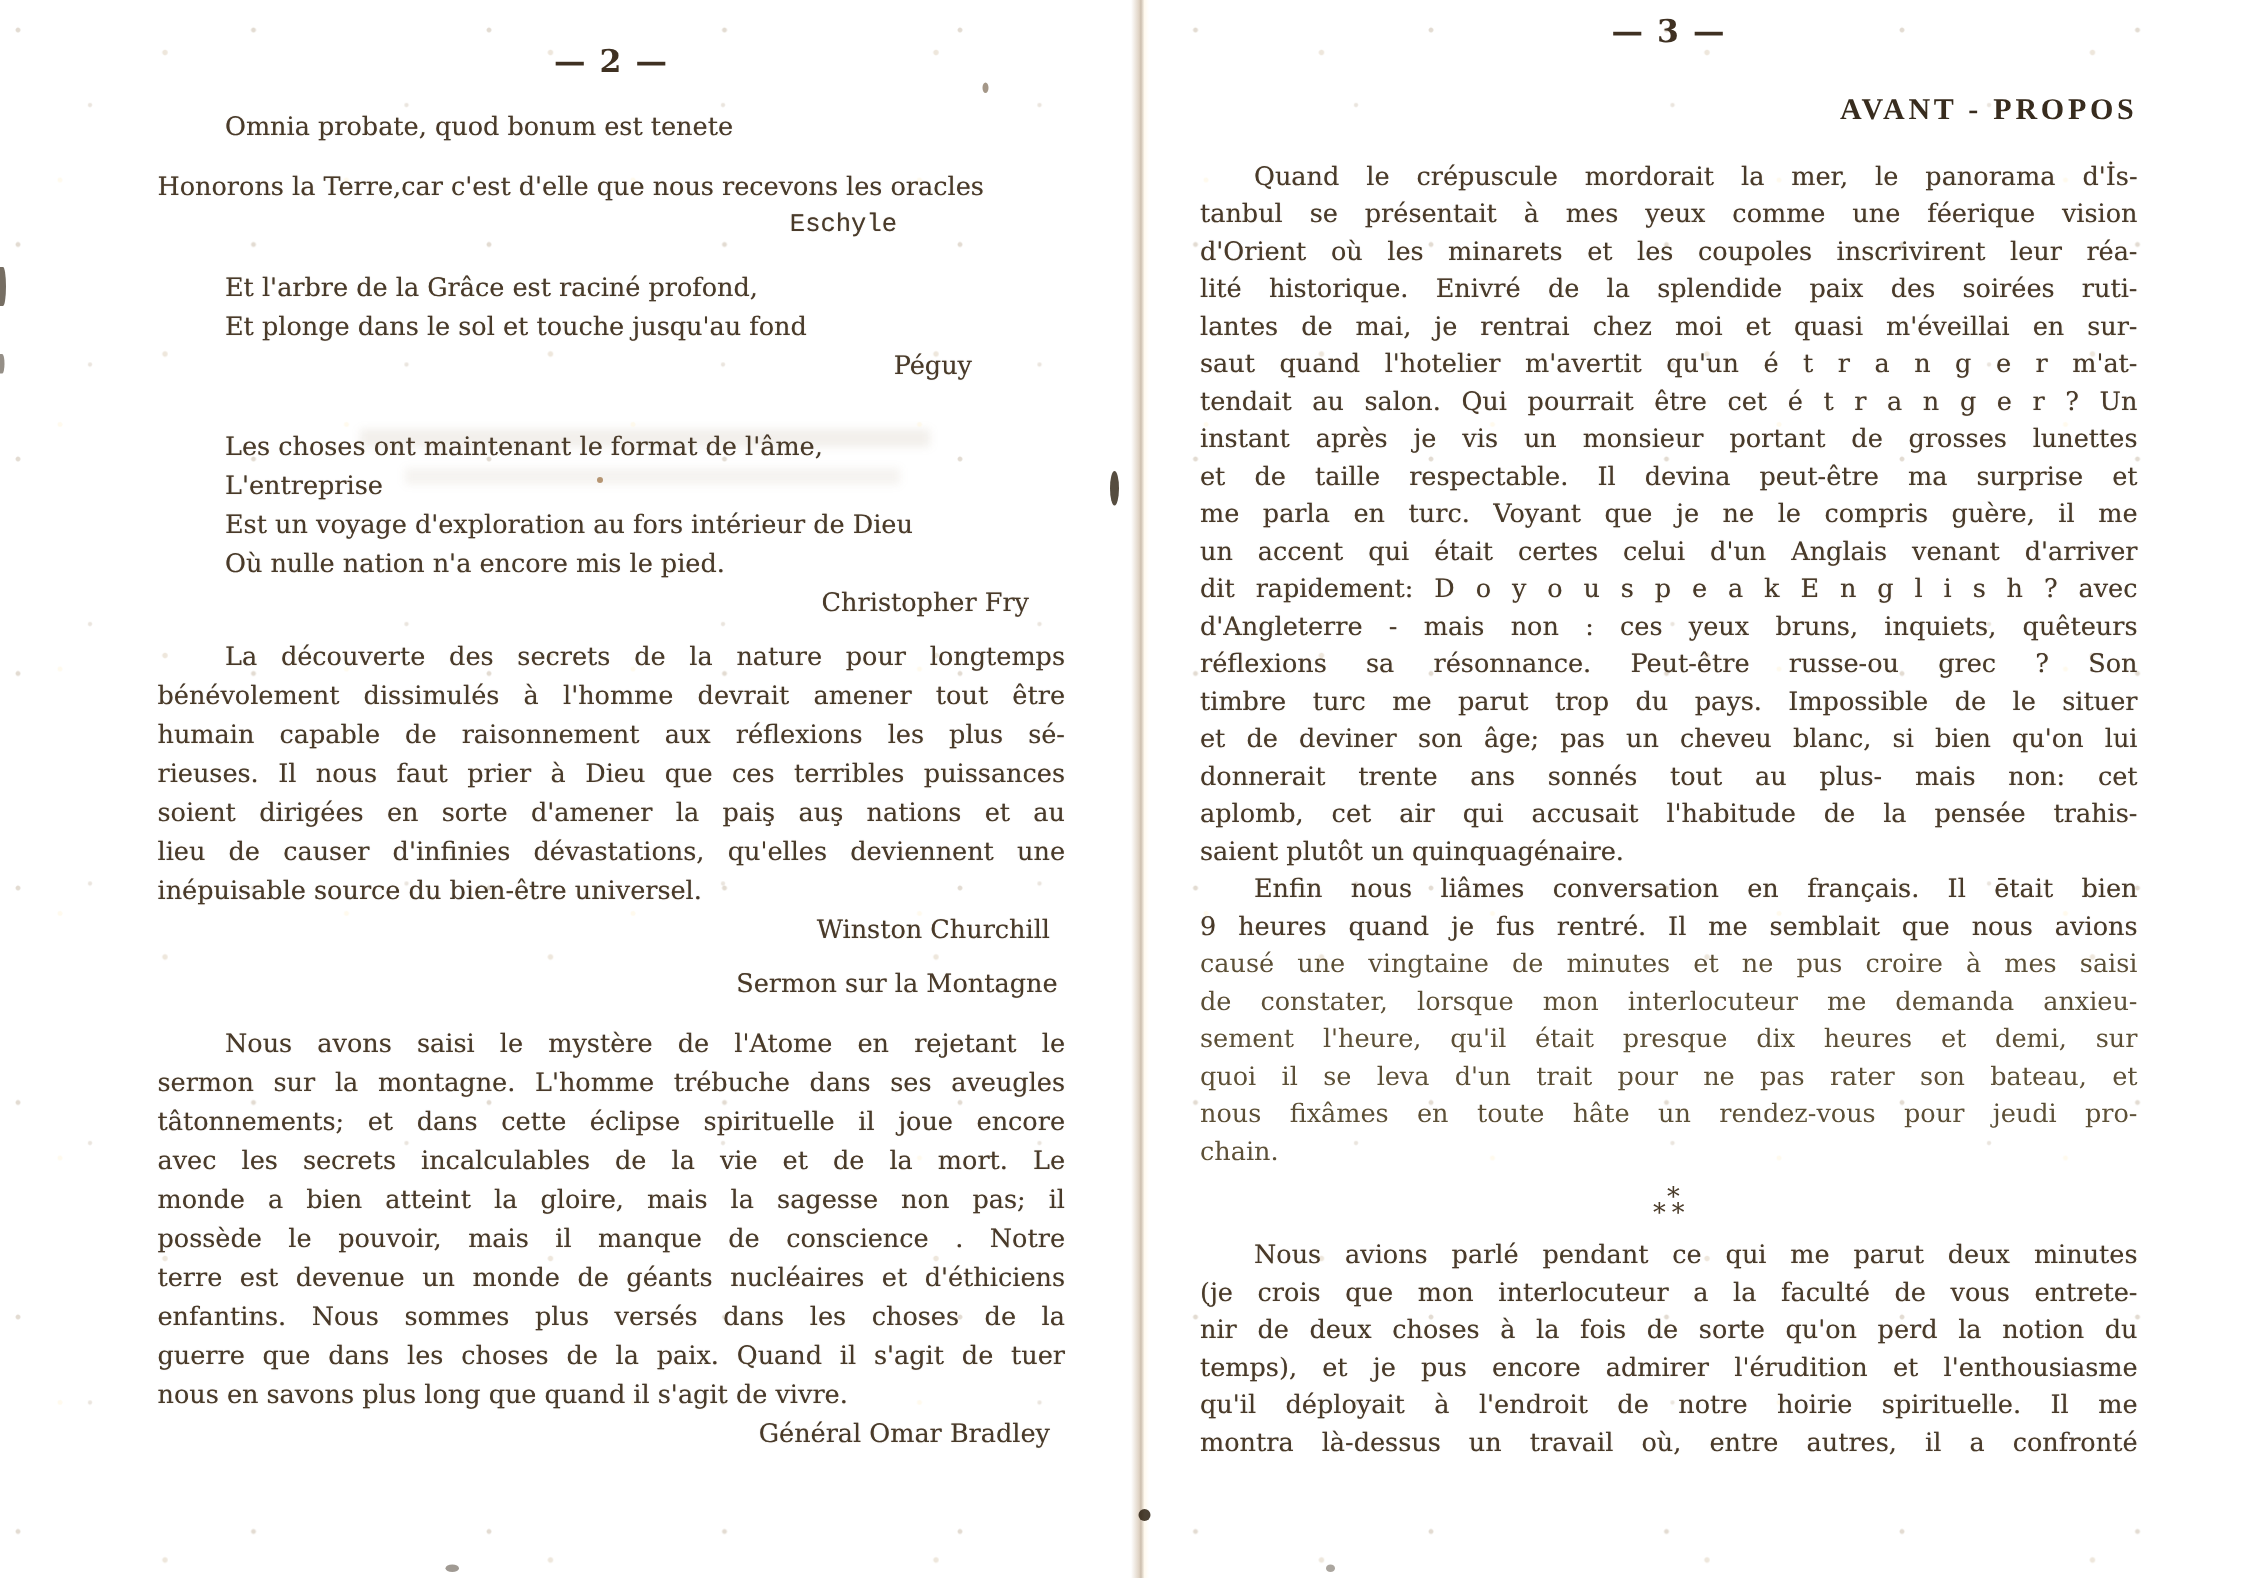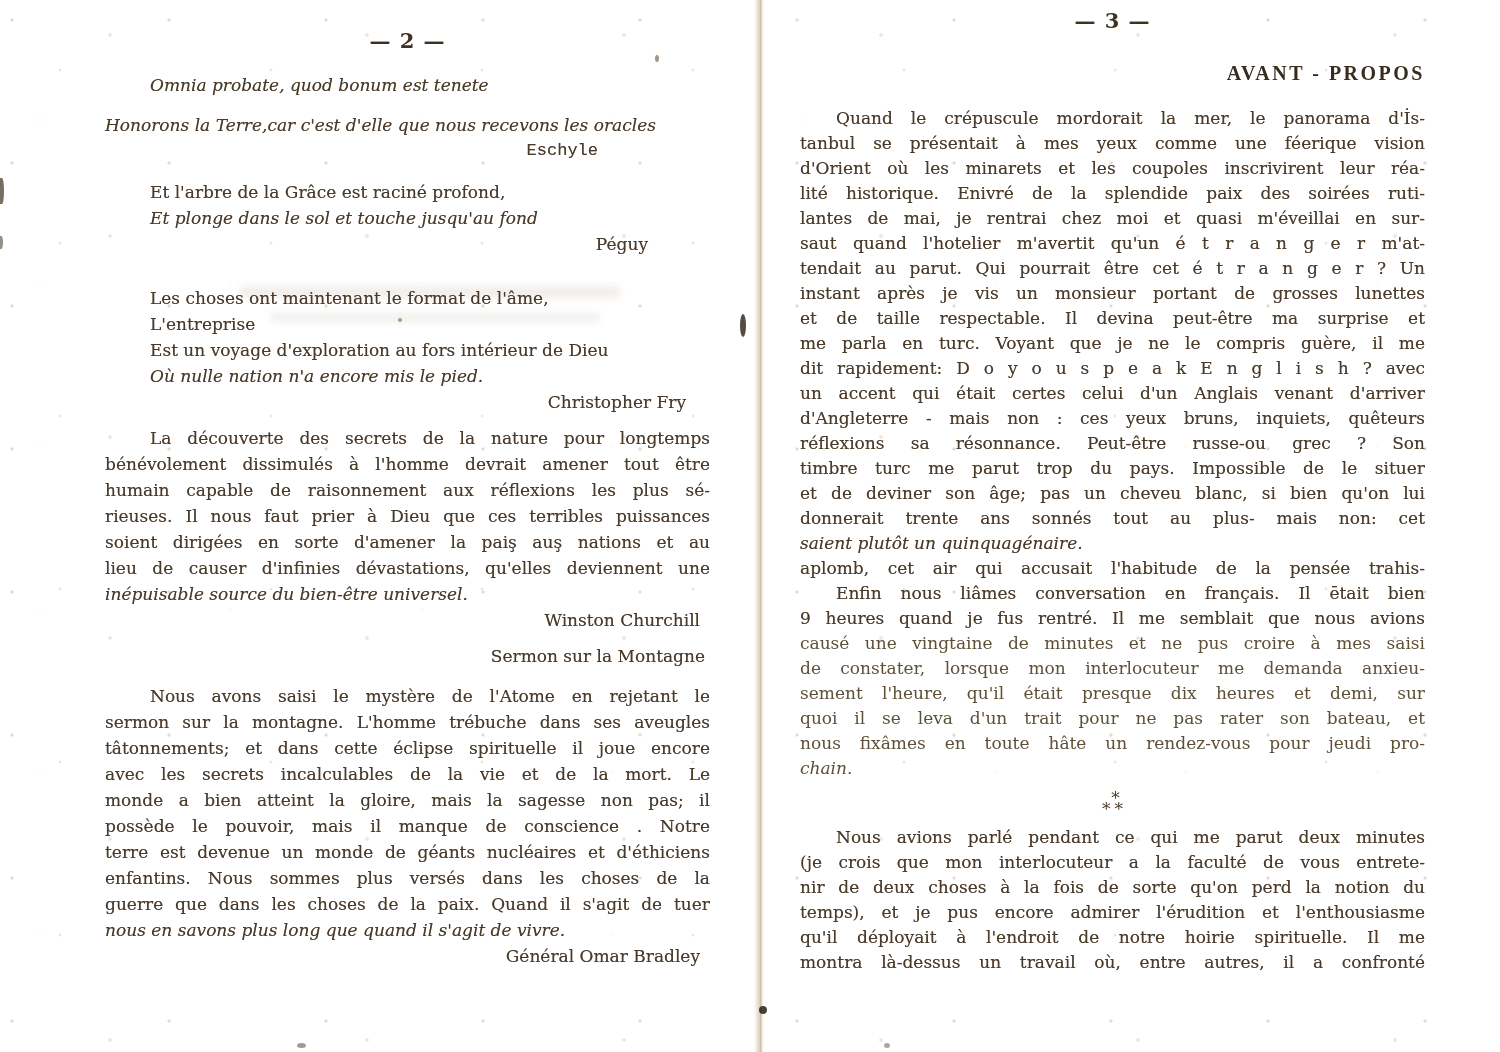--- a/index.html
+++ b/index.html
@@ -38,21 +38,21 @@
   .page.left {left:105px;width:605px;--lh:26px;padding-top:26px;}
   .page.right{left:800px;width:625px;--lh:25px;padding-top:6px;}
 
   .pageno{height:30px;line-height:30px;text-align:center;font-size:21px;font-weight:bold;letter-spacing:1px;color:#3f3122;}
   .title{margin-top:24px;height:26px;line-height:26px;text-align:right;font-weight:bold;font-size:20px;letter-spacing:2.5px;color:#382c1e;font-family:Liberation Serif, serif;}
 
   .ln{height:var(--lh);line-height:var(--lh);white-space:nowrap;text-align:justify;text-align-last:justify;text-shadow:0 0 .5px rgba(73,58,41,.55);}
   .qlines .ln{text-align-last:left;}
   .ln.first{text-indent:45px;}
   .page.right .ln.first{text-indent:36px;}
-  .ln.last{text-align-last:left;font-style:italic;}
+  .ln.last{text-align-last:left;}
   .qind .ln{padding-left:45px;}
   .attr{height:var(--lh);line-height:var(--lh);text-align:right;text-shadow:0 0 .5px rgba(73,58,41,.55);}
 
   .left .q1{margin-top:16px;}  .q1 .attr{padding-right:110px;}
   .left .q2{margin-top:14px;}  .q2 .attr{padding-right:112px;font-family:Liberation Mono, monospace;}
   .left .q3{margin-top:15px;}  .q3 .attr{padding-right:62px;}
   .left .q4{margin-top:28px;}  .q4 .attr{padding-right:24px;}
   .left .pc{margin-top:10px;}  .pc .attr{padding-right:10px;}
   .left .q6{margin-top:10px;}  .q6 .attr{padding-right:5px;}
   .left .pb{margin-top:14px;}  .pb .attr{padding-right:10px;}
@@ -160,33 +160,33 @@
     <div class="title">AVANT - PROPOS</div>
 
     <section class="p1">
       <div>
           <div class="ln first">Quand le crépuscule mordorait la mer, le panorama d'İs-</div>
           <div class="ln">tanbul se présentait à mes yeux comme une féerique vision</div>
           <div class="ln">d'Orient où les minarets et les coupoles inscrivirent leur réa-</div>
           <div class="ln">lité historique. Enivré de la splendide paix des soirées ruti-</div>
           <div class="ln">lantes de mai, je rentrai chez moi et quasi m'éveillai en sur-</div>
           <div class="ln">saut quand l'hotelier m'avertit qu'un é t r a n g e r m'at-</div>
-          <div class="ln">tendait au parut. Qui pourrait être cet é t r a n g e r ? Un</div>
+          <div class="ln">tendait au salon. Qui pourrait être cet é t r a n g e r ? Un</div>
           <div class="ln">instant après je vis un monsieur portant de grosses lunettes</div>
           <div class="ln">et de taille respectable. Il devina peut-être ma surprise et</div>
           <div class="ln">me parla en turc. Voyant que je ne le compris guère, il me</div>
+          <div class="ln">un accent qui était certes celui d'un Anglais venant d'arriver</div>
           <div class="ln">dit rapidement: D o y o u s p e a k E n g l i s h ? avec</div>
-          <div class="ln">un accent qui était certes celui d'un Anglais venant d'arriver</div>
           <div class="ln">d'Angleterre - mais non : ces yeux bruns, inquiets, quêteurs</div>
           <div class="ln">réflexions sa résonnance. Peut-être russe-ou grec ? Son</div>
           <div class="ln">timbre turc me parut trop du pays. Impossible de le situer</div>
           <div class="ln">et de deviner son âge; pas un cheveu blanc, si bien qu'on lui</div>
           <div class="ln">donnerait trente ans sonnés tout au plus- mais non: cet</div>
+          <div class="ln">aplomb, cet air qui accusait l'habitude de la pensée trahis-</div>
           <div class="ln last">saient plutôt un quinquagénaire.</div>
-          <div class="ln">aplomb, cet air qui accusait l'habitude de la pensée trahis-</div>
         </div>
     </section>
 
     <section class="p2 faded-tail">
       <div>
           <div class="ln first">Enfin nous liâmes conversation en français. Il ētait bien</div>
           <div class="ln">9 heures quand je fus rentré. Il me semblait que nous avions</div>
           <div class="ln">causé une vingtaine de minutes et ne pus croire à mes saisi</div>
           <div class="ln">de constater, lorsque mon interlocuteur me demanda anxieu-</div>
           <div class="ln">sement l'heure, qu'il était presque dix heures et demi, sur</div>

